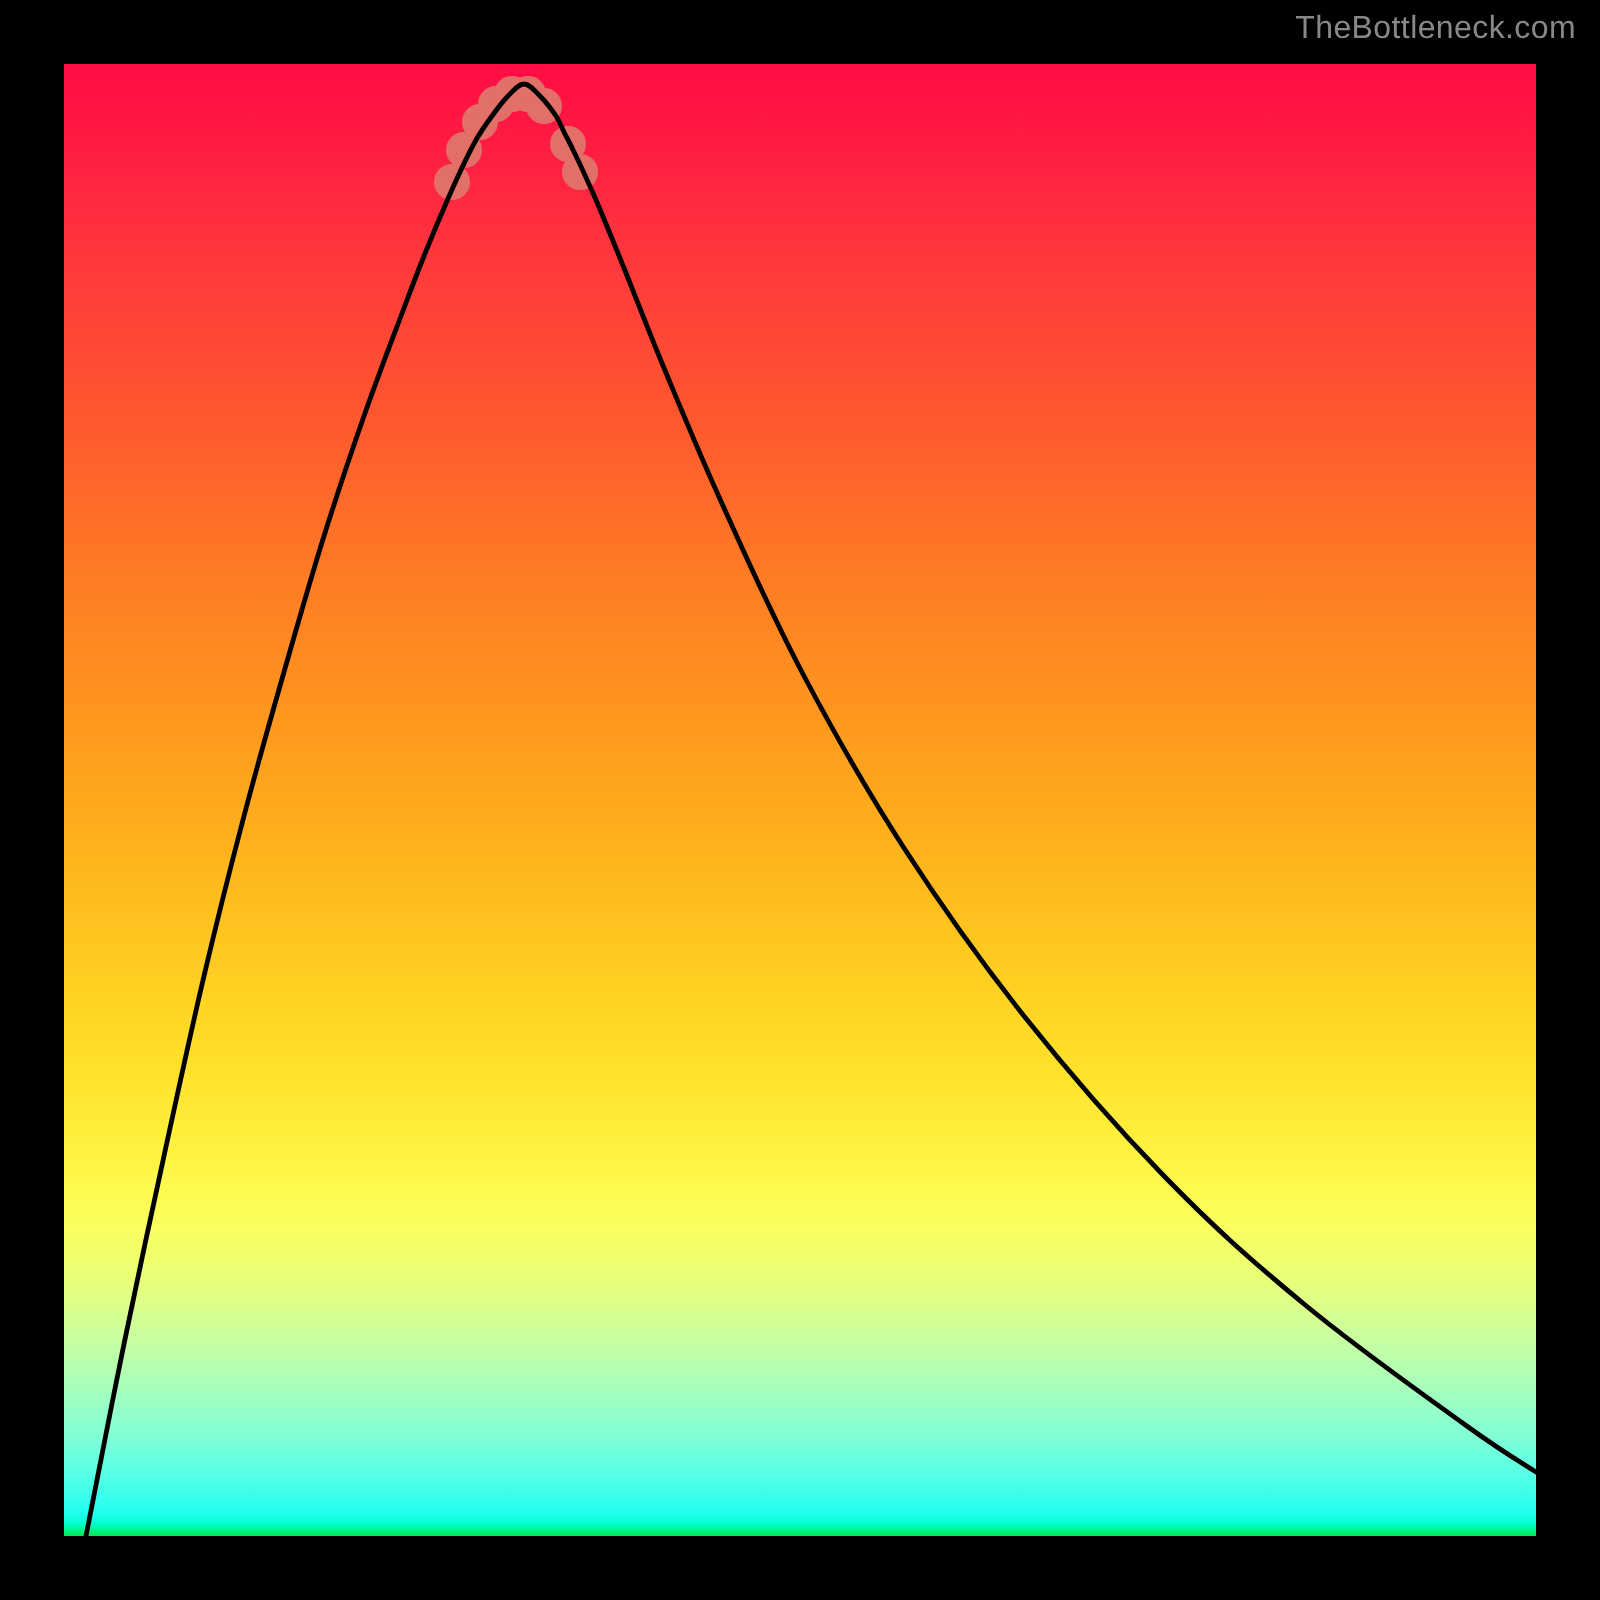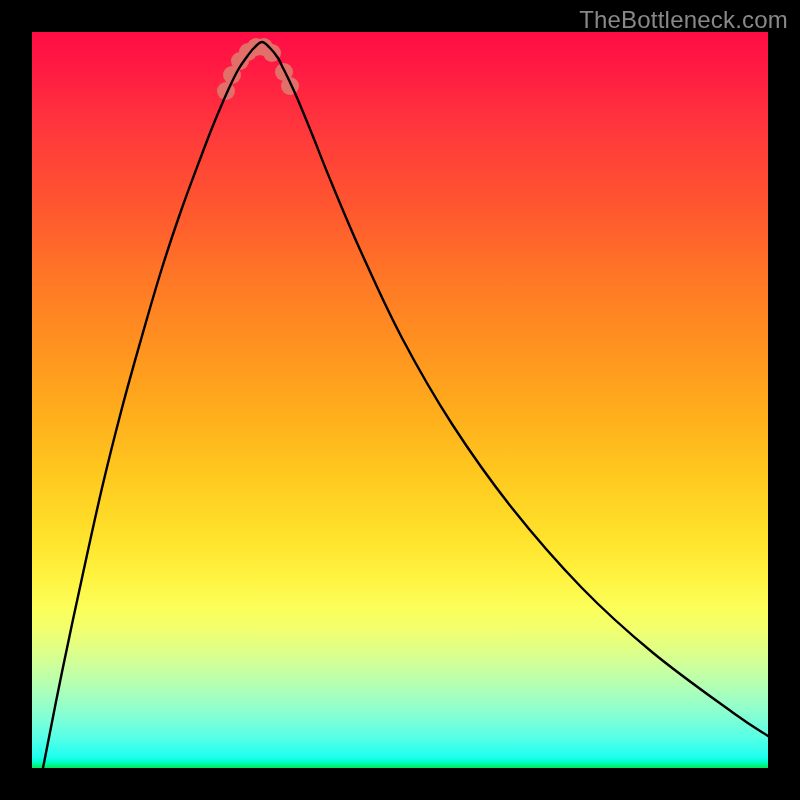--- a/index.html
+++ b/index.html
@@ -49,21 +49,21 @@
       #00ef6d 99.8%,
       #00e85a 100%
     );
   }
   .watermark {
     position: absolute;
     top: 6px;
     right: 12px;
     color: #888888;
     font-family: Arial, Helvetica, sans-serif;
-    font-size: 24px;
+    font-size: 16px;
     letter-spacing: 0.2px;
   }
   svg.curve {
     position: absolute;
     left: 32px;
     top: 32px;
     width: 736px;
     height: 736px;
     overflow: visible;
   }

